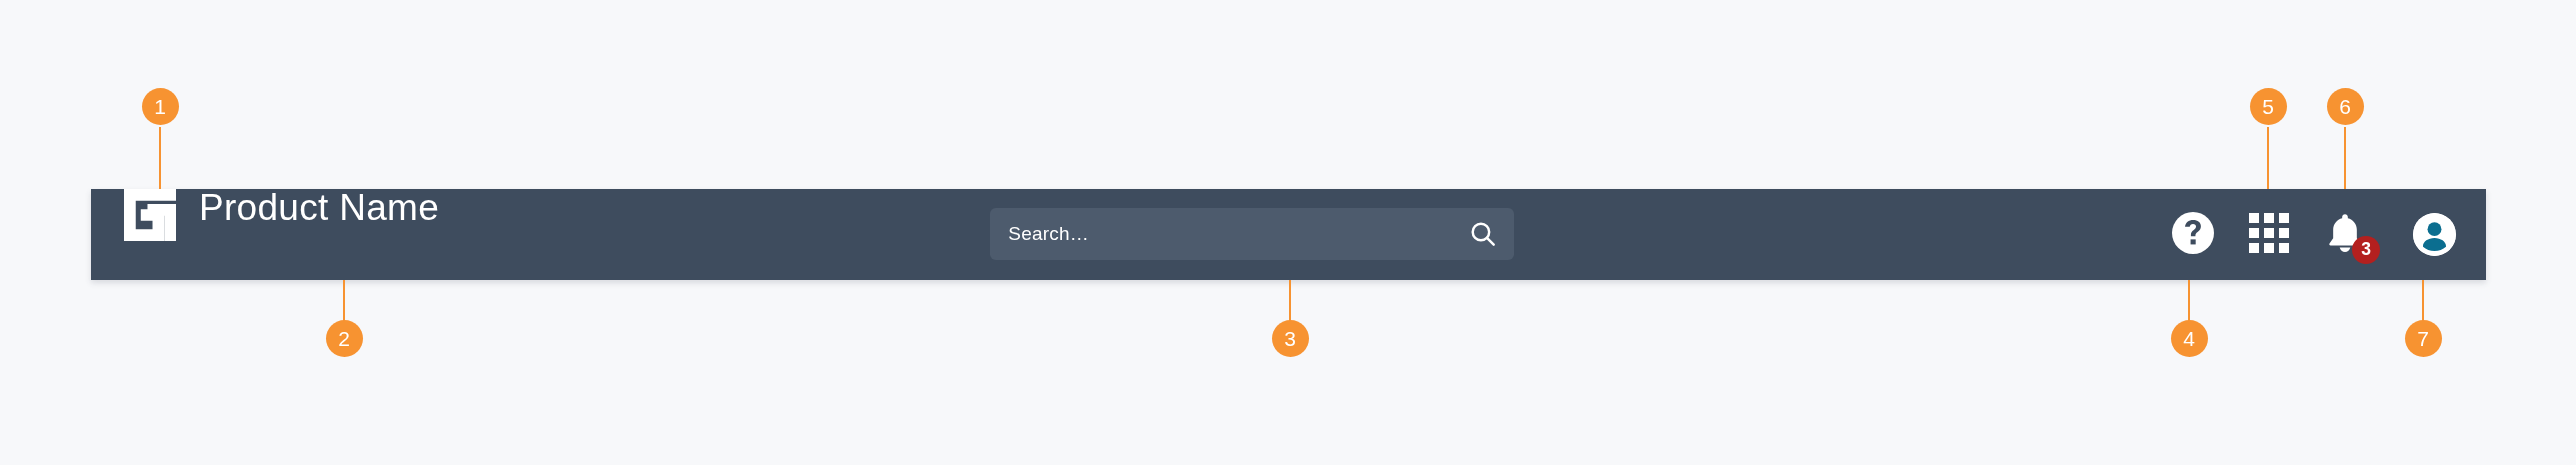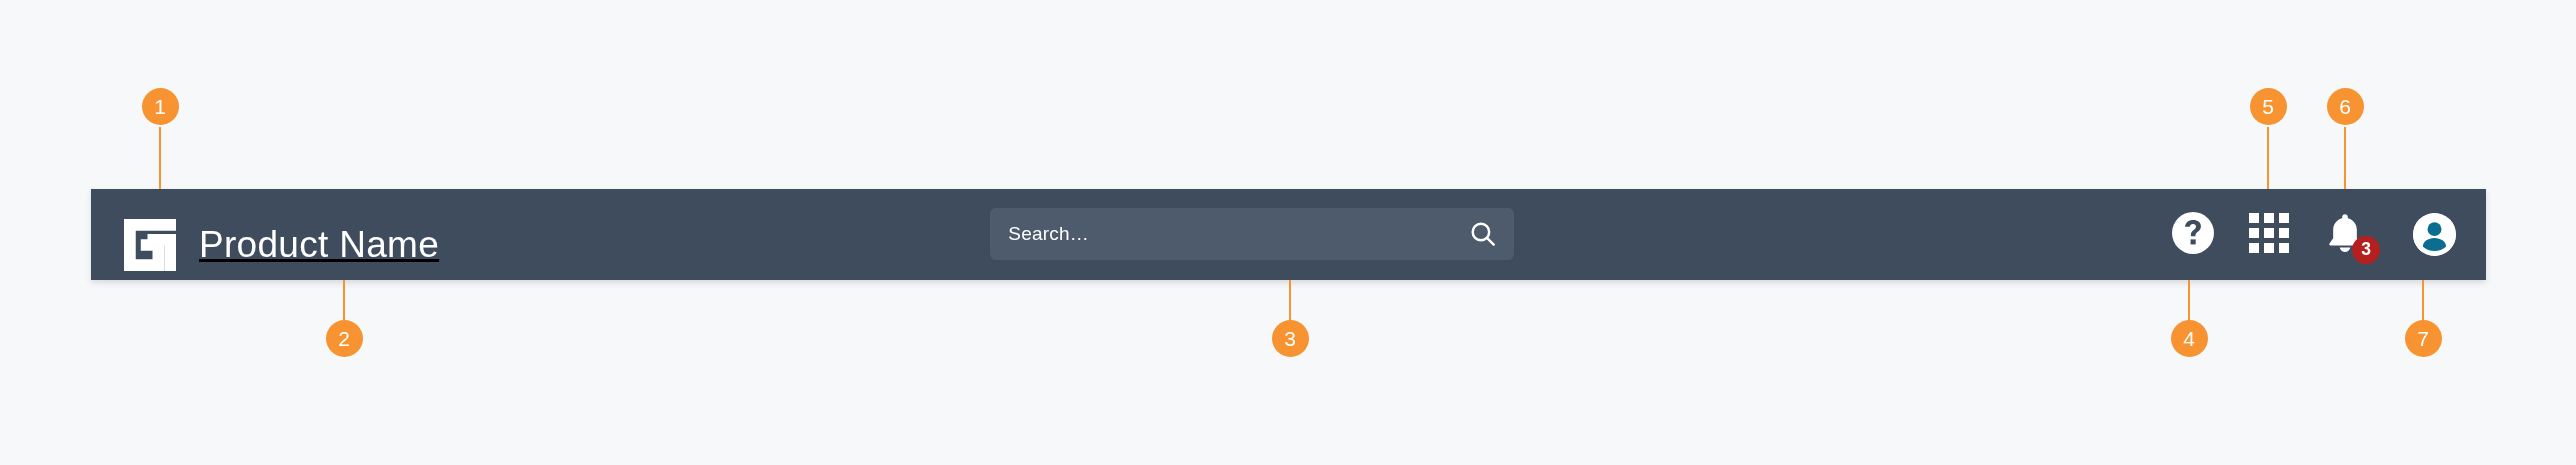--- a/index.html
+++ b/index.html
@@ -36,22 +36,21 @@
     box-sizing: border-box;
   }
 
   
   .brand {
     position: absolute;
     left: 33px;
     top: 0;
     height: 111px;
     display: flex;
-    align-items: center;
-    text-decoration: underline;
+    align-items: flex-start;
   }
   .logo-mark {
     width: 52px;
     height: 52px;
     position: relative;
     flex: none;
   }
   .logo-mark svg { display: block; }
   .brand-title {
     margin-left: 23px;

